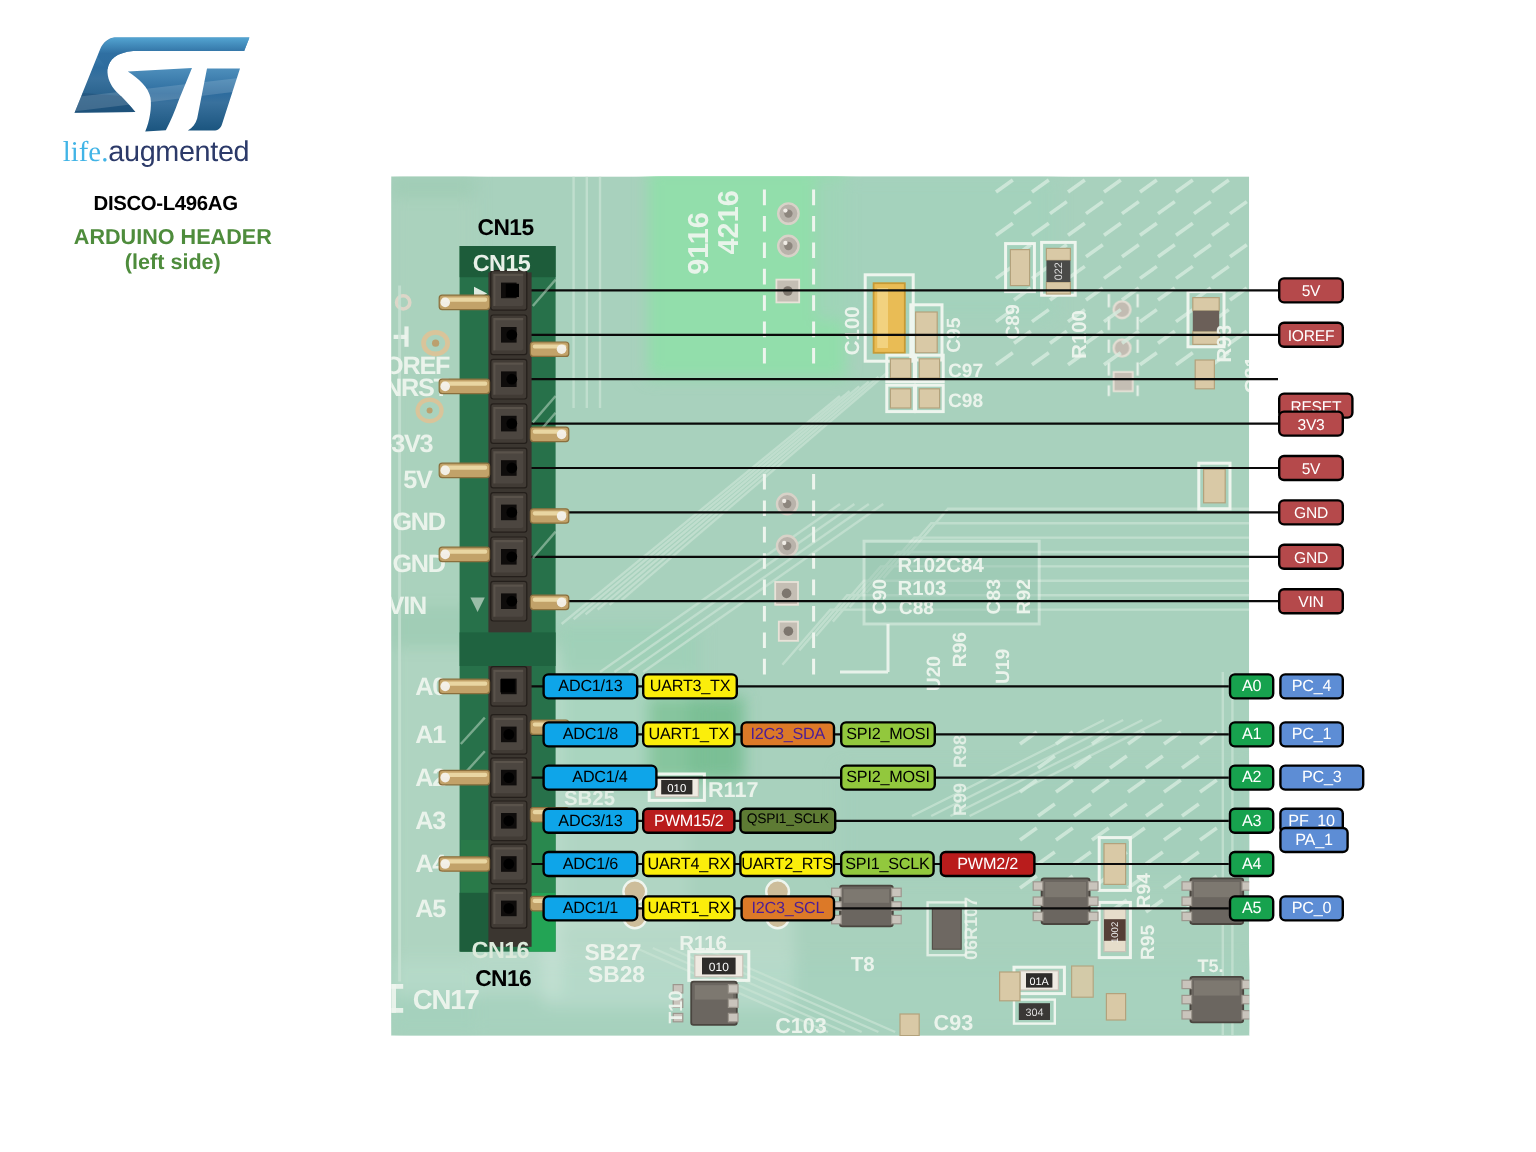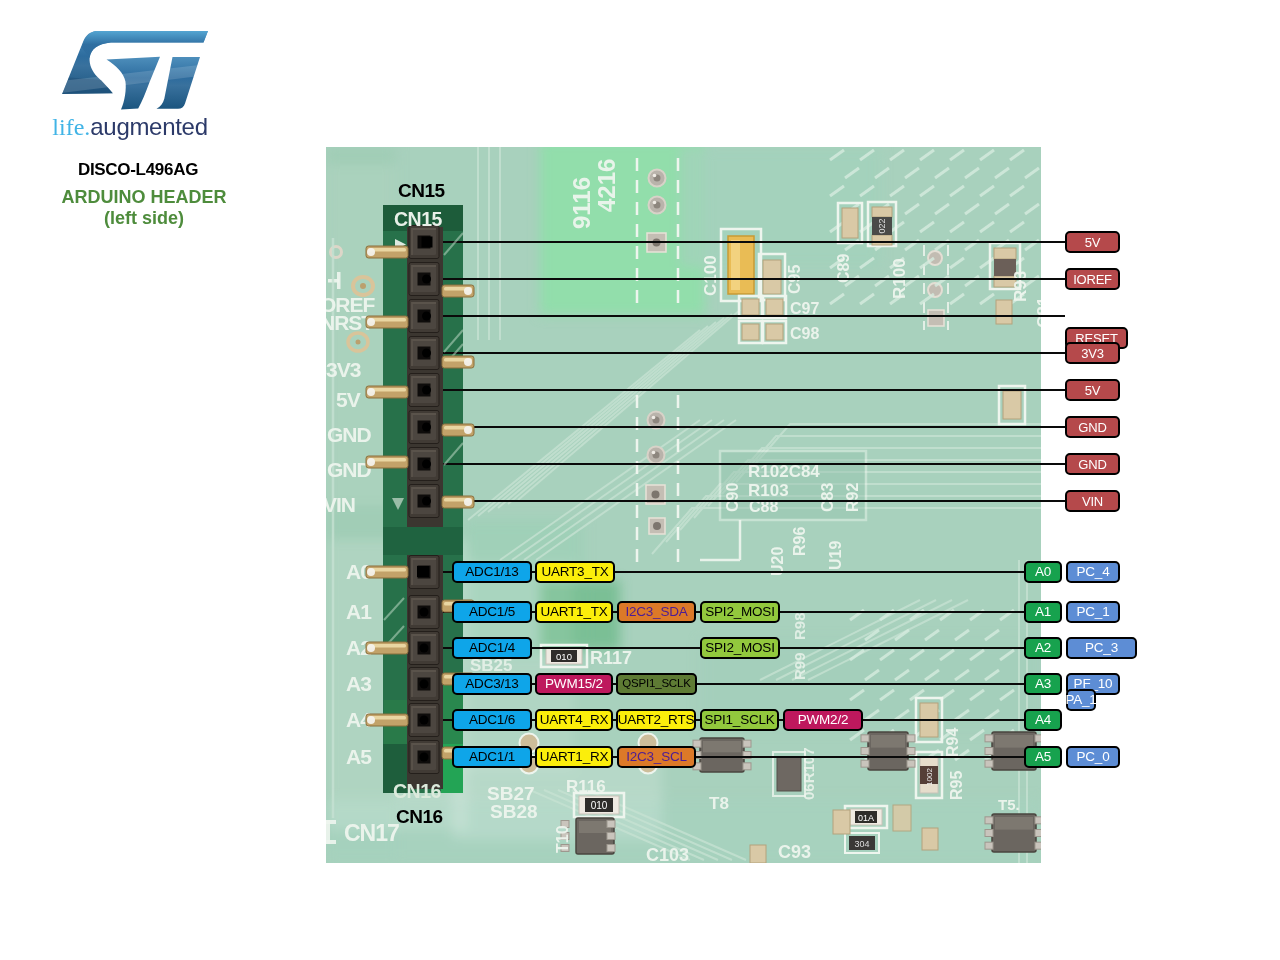--- a/index.html
+++ b/index.html
@@ -9,21 +9,21 @@
   .lbl{position:absolute;opacity:0.999;box-sizing:border-box;border:2px solid #000;border-radius:5px;
        height:22px;display:flex;align-items:center;justify-content:center;
        font-size:13.5px;letter-spacing:-0.2px;line-height:1;white-space:nowrap;}
   .red{background:#b5494b;color:#fff;font-size:13px;}
   .grn{background:#17a24e;color:#fff;}
   .blu{background:#5d8dd5;color:#fff;}
   .pch{background:#0ea5e9;color:#000;}
   .yel{background:#fbee0b;color:#000;}
   .org{background:#dc7928;color:#4c1d95;}
   .lgr{background:#92c83d;color:#000;}
-  .pur{background:#be185d;color:#fff;}
+  .pur{background:#b91c1c;color:#fff;}
   .olv{background:#5e7b34;color:#000;}
   .hdr{position:absolute;font-weight:bold;color:#000;font-size:19px;letter-spacing:-0.5px;opacity:0.999;}
 </style>
 </head>
 <body>
 
 <svg class="abs" style="left:61px;top:31px;filter:blur(0.5px);" width="147" height="80" viewBox="0 0 147 80">
   <defs>
     <linearGradient id="stg" x1="0" y1="0" x2="0" y2="1">
       <stop offset="0" stop-color="#4e8fbc"></stop>
@@ -591,43 +591,43 @@
 <div class="lbl red" style="left:1065px;top:379px;width:55px;">5V</div>
 <div class="lbl red" style="left:1065px;top:416px;width:55px;">GND</div>
 <div class="lbl red" style="left:1065px;top:453px;width:55px;">GND</div>
 <div class="lbl red" style="left:1065px;top:490px;width:55px;">VIN</div>
 
 <div class="lbl pch" style="left:452px;top:561px;width:80px;">ADC1/13</div>
 <div class="lbl yel" style="left:535px;top:561px;width:80px;">UART3_TX</div>
 <div class="lbl grn" style="left:1024px;top:561px;width:38px;">A0</div>
 <div class="lbl blu" style="left:1066px;top:561px;width:54px;">PC_4</div>
 
-<div class="lbl pch" style="left:452px;top:601px;width:80px;">ADC1/5</div>
+<div class="lbl pch" style="left:452px;top:601px;width:80px;">ADC1/8</div>
 <div class="lbl yel" style="left:535px;top:601px;width:78px;">UART1_TX</div>
 <div class="lbl org" style="left:617px;top:601px;width:79px;">I2C3_SDA</div>
 <div class="lbl lgr" style="left:700px;top:601px;width:80px;">SPI2_MOSI</div>
 <div class="lbl grn" style="left:1024px;top:601px;width:38px;">A1</div>
 <div class="lbl blu" style="left:1066px;top:601px;width:54px;">PC_1</div>
 
-<div class="lbl pch" style="left:452px;top:637px;width:80px;">ADC1/4</div>
+<div class="lbl pch" style="left:452px;top:637px;width:96px;">ADC1/4</div>
 <div class="lbl lgr" style="left:700px;top:637px;width:80px;">SPI2_MOSI</div>
 <div class="lbl grn" style="left:1024px;top:637px;width:38px;">A2</div>
 <div class="lbl blu" style="left:1066px;top:637px;width:71px;">PC_3</div>
 
 <div class="lbl pch" style="left:452px;top:673px;width:80px;">ADC3/13</div>
 <div class="lbl pur" style="left:535px;top:673px;width:78px;">PWM15/2</div>
 <div class="lbl olv" style="left:616px;top:673px;width:81px;font-size:11.5px;">QSPI1_SCLK</div>
 <div class="lbl grn" style="left:1024px;top:673px;width:38px;">A3</div>
 <div class="lbl blu" style="left:1066px;top:673px;width:54px;">PF_10</div>
 
 <div class="lbl pch" style="left:452px;top:709px;width:80px;">ADC1/6</div>
 <div class="lbl yel" style="left:535px;top:709px;width:78px;">UART4_RX</div>
 <div class="lbl yel" style="left:616px;top:709px;width:80px;">UART2_RTS</div>
 <div class="lbl lgr" style="left:700px;top:709px;width:79px;">SPI1_SCLK</div>
 <div class="lbl pur" style="left:783px;top:709px;width:80px;">PWM2/2</div>
 <div class="lbl grn" style="left:1024px;top:709px;width:38px;">A4</div>
-<div class="lbl blu" style="left:1066px;top:689px;width:30px;text-align:center;">PA_1</div>
+<div class="lbl blu" style="left:1066px;top:689px;width:58px;text-align:center;">PA_1</div>
 
 <div class="lbl pch" style="left:452px;top:746px;width:80px;">ADC1/1</div>
 <div class="lbl yel" style="left:535px;top:746px;width:78px;">UART1_RX</div>
 <div class="lbl org" style="left:617px;top:746px;width:79px;">I2C3_SCL</div>
 <div class="lbl grn" style="left:1024px;top:746px;width:38px;">A5</div>
 <div class="lbl blu" style="left:1066px;top:746px;width:54px;">PC_0</div>
 
 </body></html>

